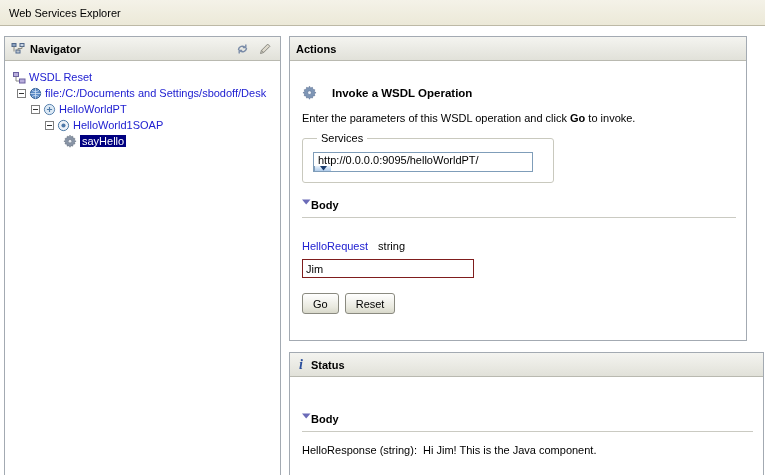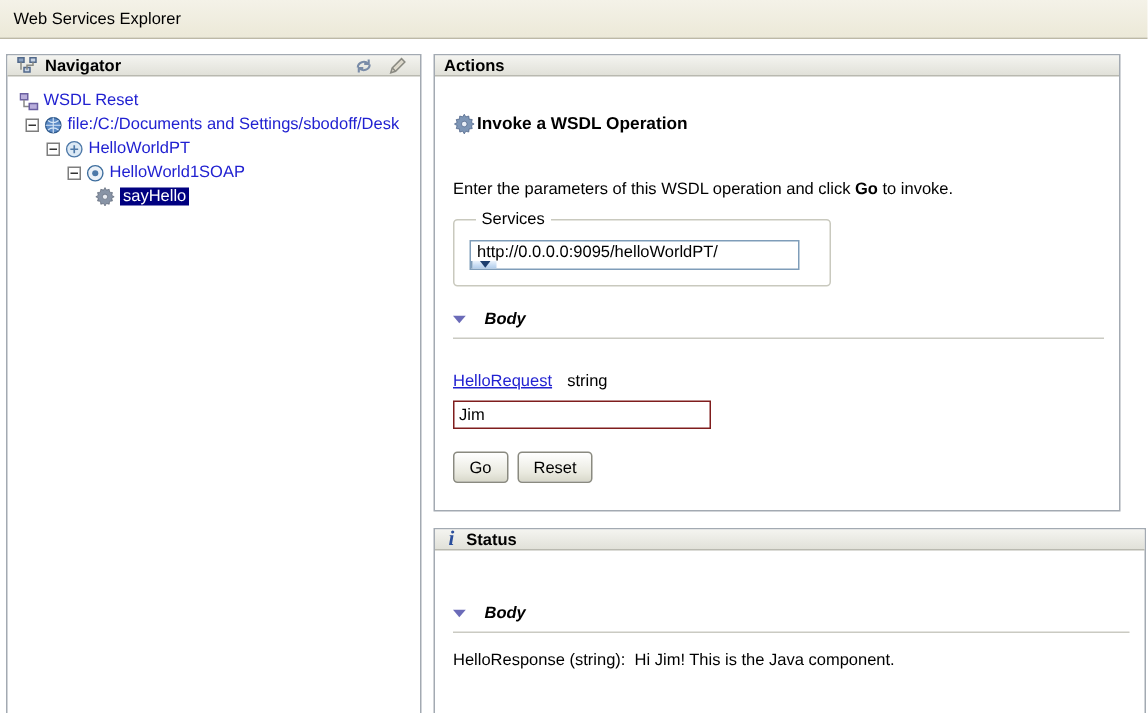--- a/index.html
+++ b/index.html
@@ -17,21 +17,21 @@
   }
   
   .panel {
     position: absolute; background: #fff;
     border: 1px solid #A3AAB2;
   }
   .panel-nav    { left: 4px;   top: 36px; width: 277px; height: 441px; }
   .panel-actions{ left: 289px; top: 36px; right: 18px;  height: 305px; }
   .panel-status { left: 289px; top: 352px; right: 1px; height: 126px; }
   .panel-header {
-    height: 14px; display: flex; align-items: center; gap: 5px;
+    height: 24px; display: flex; align-items: center; gap: 5px;
     padding: 0 6px; font-weight: bold;
     background: linear-gradient(to bottom, #F4F4F0, #E1E1D9);
     border-bottom: 1px solid #B9B9B0;
   }
   .panel-header .spacer { flex: 1; }
   .hbtn { display: inline-flex; align-items: center; justify-content: center;
           width: 18px; height: 18px; cursor: pointer; }
   
   .tree { padding-top: 8px; }
   .tree-row {
@@ -45,47 +45,47 @@
   .sel   { background: #000080; color: #fff; padding: 0 2px; }
   .expander {
     flex: 0 0 auto; width: 9px; height: 9px; background: #fff;
     border: 1px solid #7E7E7E; display: inline-flex;
     align-items: center; justify-content: center; cursor: pointer;
   }
   .expander .minus { width: 5px; height: 1px; background: #333; }
   .ticon { flex: 0 0 auto; display: inline-flex; }
   
   .content { padding: 0 10px 0 12px; }
-  .op-heading { display: flex; align-items: center; gap: 1px; margin-top: 24px;
+  .op-heading { display: flex; align-items: center; gap: 15px; margin-top: 24px;
                 font-weight: bold; font-size: 11.5px; }
-  .instructions { margin-top: 30px; }
+  .instructions { margin-top: 12px; }
   .instructions b { font-weight: bold; }
   fieldset {
     margin-top: 8px; width: 252px;
     border: 1px solid #C9C9BE; border-radius: 3px;
     padding: 8px 10px 10px 10px;
   }
   legend { padding: 0 4px; margin-left: 4px; }
   .combo {
     display: inline-flex; align-items: stretch; width: 220px; height: 20px;
     border: 1px solid #7F9DB9; background: #fff; cursor: default; flex-direction: column;
   }
   .combo-value { flex: 1; display: flex; align-items: center; padding: 0 4px;
                  white-space: nowrap; overflow: hidden; }
   .combo-btn {
     width: 17px; display: flex; align-items: center; justify-content: center;
     background: linear-gradient(to bottom, #EAF3FC, #C6DBF2 60%, #B2CDEA);
     border-left: 1px solid #7F9DB9; cursor: pointer;
   }
-  .section-head { display: flex; align-items: center; gap: 12px;
-                  font-weight: bold; margin-top: 16px; font-style: italic; }
+  .section-head { display: flex; align-items: flex-start; gap: 0;
+                  font-weight: bold; margin-top: 16px; }
   .twistie { display: inline-flex; cursor: pointer; }
   .rule { border-top: 1px solid #CACAC2; margin-top: 6px; }
   .param-row { margin-top: 22px; }
-  .param-link { color: #2121D1; text-decoration: underline; cursor: pointer; }
+  .param-link { color: #2121D1; cursor: pointer; }
   .param-type { margin-left: 7px; }
   .param-input {
     margin-top: 7px; width: 172px; height: 19px;
     border: 1px solid #7f1d1d; padding: 0 3px;
     font-family: "Liberation Sans", sans-serif; font-size: 11px;
   }
   .btn-row { margin-top: 15px; display: flex; gap: 6px; }
   button {
     height: 21px; padding: 1px 10px; font-size: 11px;
     font-family: "Liberation Sans", sans-serif;

